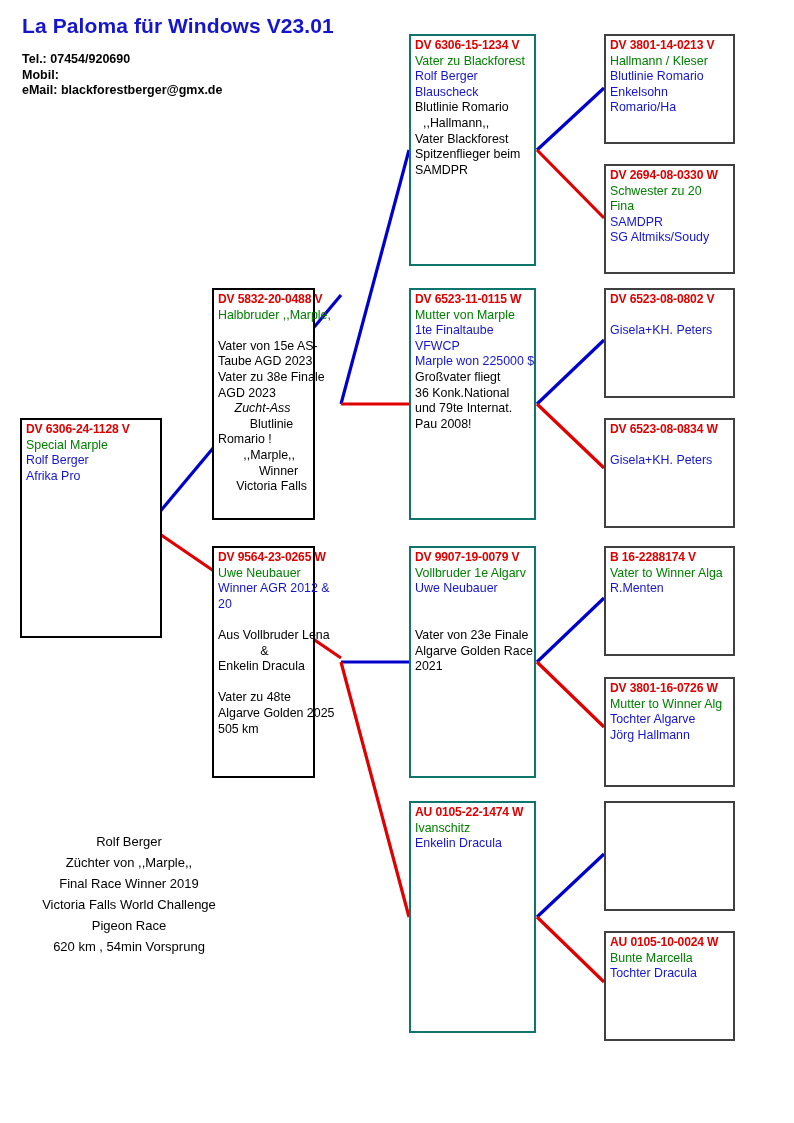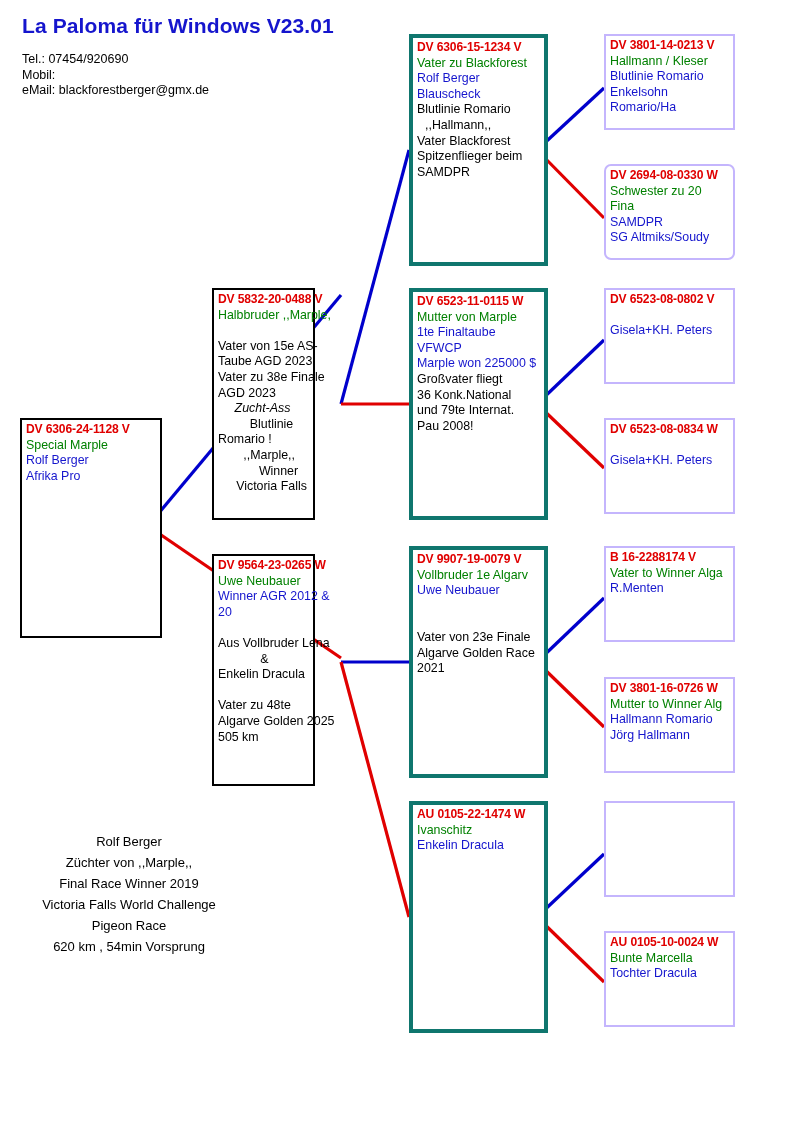--- a/index.html
+++ b/index.html
@@ -30,20 +30,21 @@
     color: #000;
     margin-top: 4px;
     white-space: nowrap;
   }
   .contact {
     margin-top: 14px;
     font-size: 12.5px;
     line-height: 15.5px;
     color: #000;
     white-space: nowrap;
+    font-weight: bold;
   }
 
   
   .pbox {
     position: absolute;
     box-sizing: border-box;
     background: #ffffff;
     overflow: visible;
   }
   .pbox .inner {
@@ -57,22 +58,22 @@
   .ring  { color: #e00000; font-weight: bold; font-size: 12.1px; letter-spacing: -0.15px; }
   .name  { color: #008000; }
   .owner { color: #1515cd; }
   .note  { color: #000000; }
   .blank { color: transparent; }
   .ctr   { text-align: center; }
 
   
   .g1 { width: 142px; height: 220px; border: 2.5px solid #000; }
   .g2 { width: 103px; height: 232px; border: 2px solid #000; }
-  .g3 { width: 139px; height: 232px; border: 4px solid #0f766e; }
-  .g4 { width: 131px; height: 96px; border: 2px solid #c4b5fd; }
+  .g3 { width: 127px; height: 232px; border: 2px solid #0f766e; }
+  .g4 { width: 131px; height: 110px; border: 2px solid #404040; }
 
   
   #links {
     position: absolute;
     left: 0; top: 0;
     width: 794px; height: 1123px;
     pointer-events: none;
   }
 
   
@@ -144,21 +145,21 @@
     <div class="ln note">AGD 2023</div>
     <div class="ln note" style="text-align:center;padding-right:4px;font-style:italic;">Zucht-Ass</div>
     <div class="ln note ctr" style="padding-left:14px;">Blutlinie</div>
     <div class="ln note">Romario !</div>
     <div class="ln note" style="text-align:right;padding-right:16px;">,,Marple,,</div>
     <div class="ln note ctr" style="padding-left:28px;">Winner</div>
     <div class="ln note ctr" style="padding-left:14px;">Victoria Falls</div>
   </div>
 </div>
 
-<div class="pbox g2" style="left:212px; top:546px;margin-top:8px;">
+<div class="pbox g2" style="left:212px; top:546px;">
   <div class="inner">
     <div class="ln ring">DV 9564-23-0265 W</div>
     <div class="ln name">Uwe Neubauer</div>
     <div class="ln owner">Winner AGR 2012 &amp;</div>
     <div class="ln owner">20</div>
     <div class="ln blank">&nbsp;</div>
     <div class="ln note">Aus Vollbruder Lena</div>
     <div class="ln note ctr">&amp;</div>
     <div class="ln note ctr" style="padding-right:12px;">Enkelin Dracula</div>
     <div class="ln blank">&nbsp;</div>
@@ -220,21 +221,21 @@
 <div class="pbox g4" style="left:604px; top:34px;">
   <div class="inner">
     <div class="ln ring">DV 3801-14-0213 V</div>
     <div class="ln name">Hallmann / Kleser</div>
     <div class="ln owner">Blutlinie Romario</div>
     <div class="ln owner">Enkelsohn</div>
     <div class="ln owner">Romario/Ha</div>
   </div>
 </div>
 
-<div class="pbox g4" style="left:604px; top:164px;border-radius:7px;">
+<div class="pbox g4" style="left:604px; top:164px;">
   <div class="inner">
     <div class="ln ring">DV 2694-08-0330 W</div>
     <div class="ln name">Schwester zu 20</div>
     <div class="ln name">Fina</div>
     <div class="ln owner">SAMDPR</div>
     <div class="ln owner">SG Altmiks/Soudy</div>
   </div>
 </div>
 
 <div class="pbox g4" style="left:604px; top:288px;">
@@ -258,21 +259,21 @@
     <div class="ln ring">B  16-2288174 V</div>
     <div class="ln name">Vater to Winner Alga</div>
     <div class="ln owner">R.Menten</div>
   </div>
 </div>
 
 <div class="pbox g4" style="left:604px; top:677px;">
   <div class="inner">
     <div class="ln ring">DV 3801-16-0726 W</div>
     <div class="ln name">Mutter to Winner Alg</div>
-    <div class="ln owner">Hallmann Romario</div>
+    <div class="ln owner">Tochter Algarve</div>
     <div class="ln owner">Jörg Hallmann</div>
   </div>
 </div>
 
 <div class="pbox g4" style="left:604px; top:801px;">
   <div class="inner">
     <div class="ln ring"></div>
     <div class="ln name"></div>
     <div class="ln owner"></div>
   </div>

